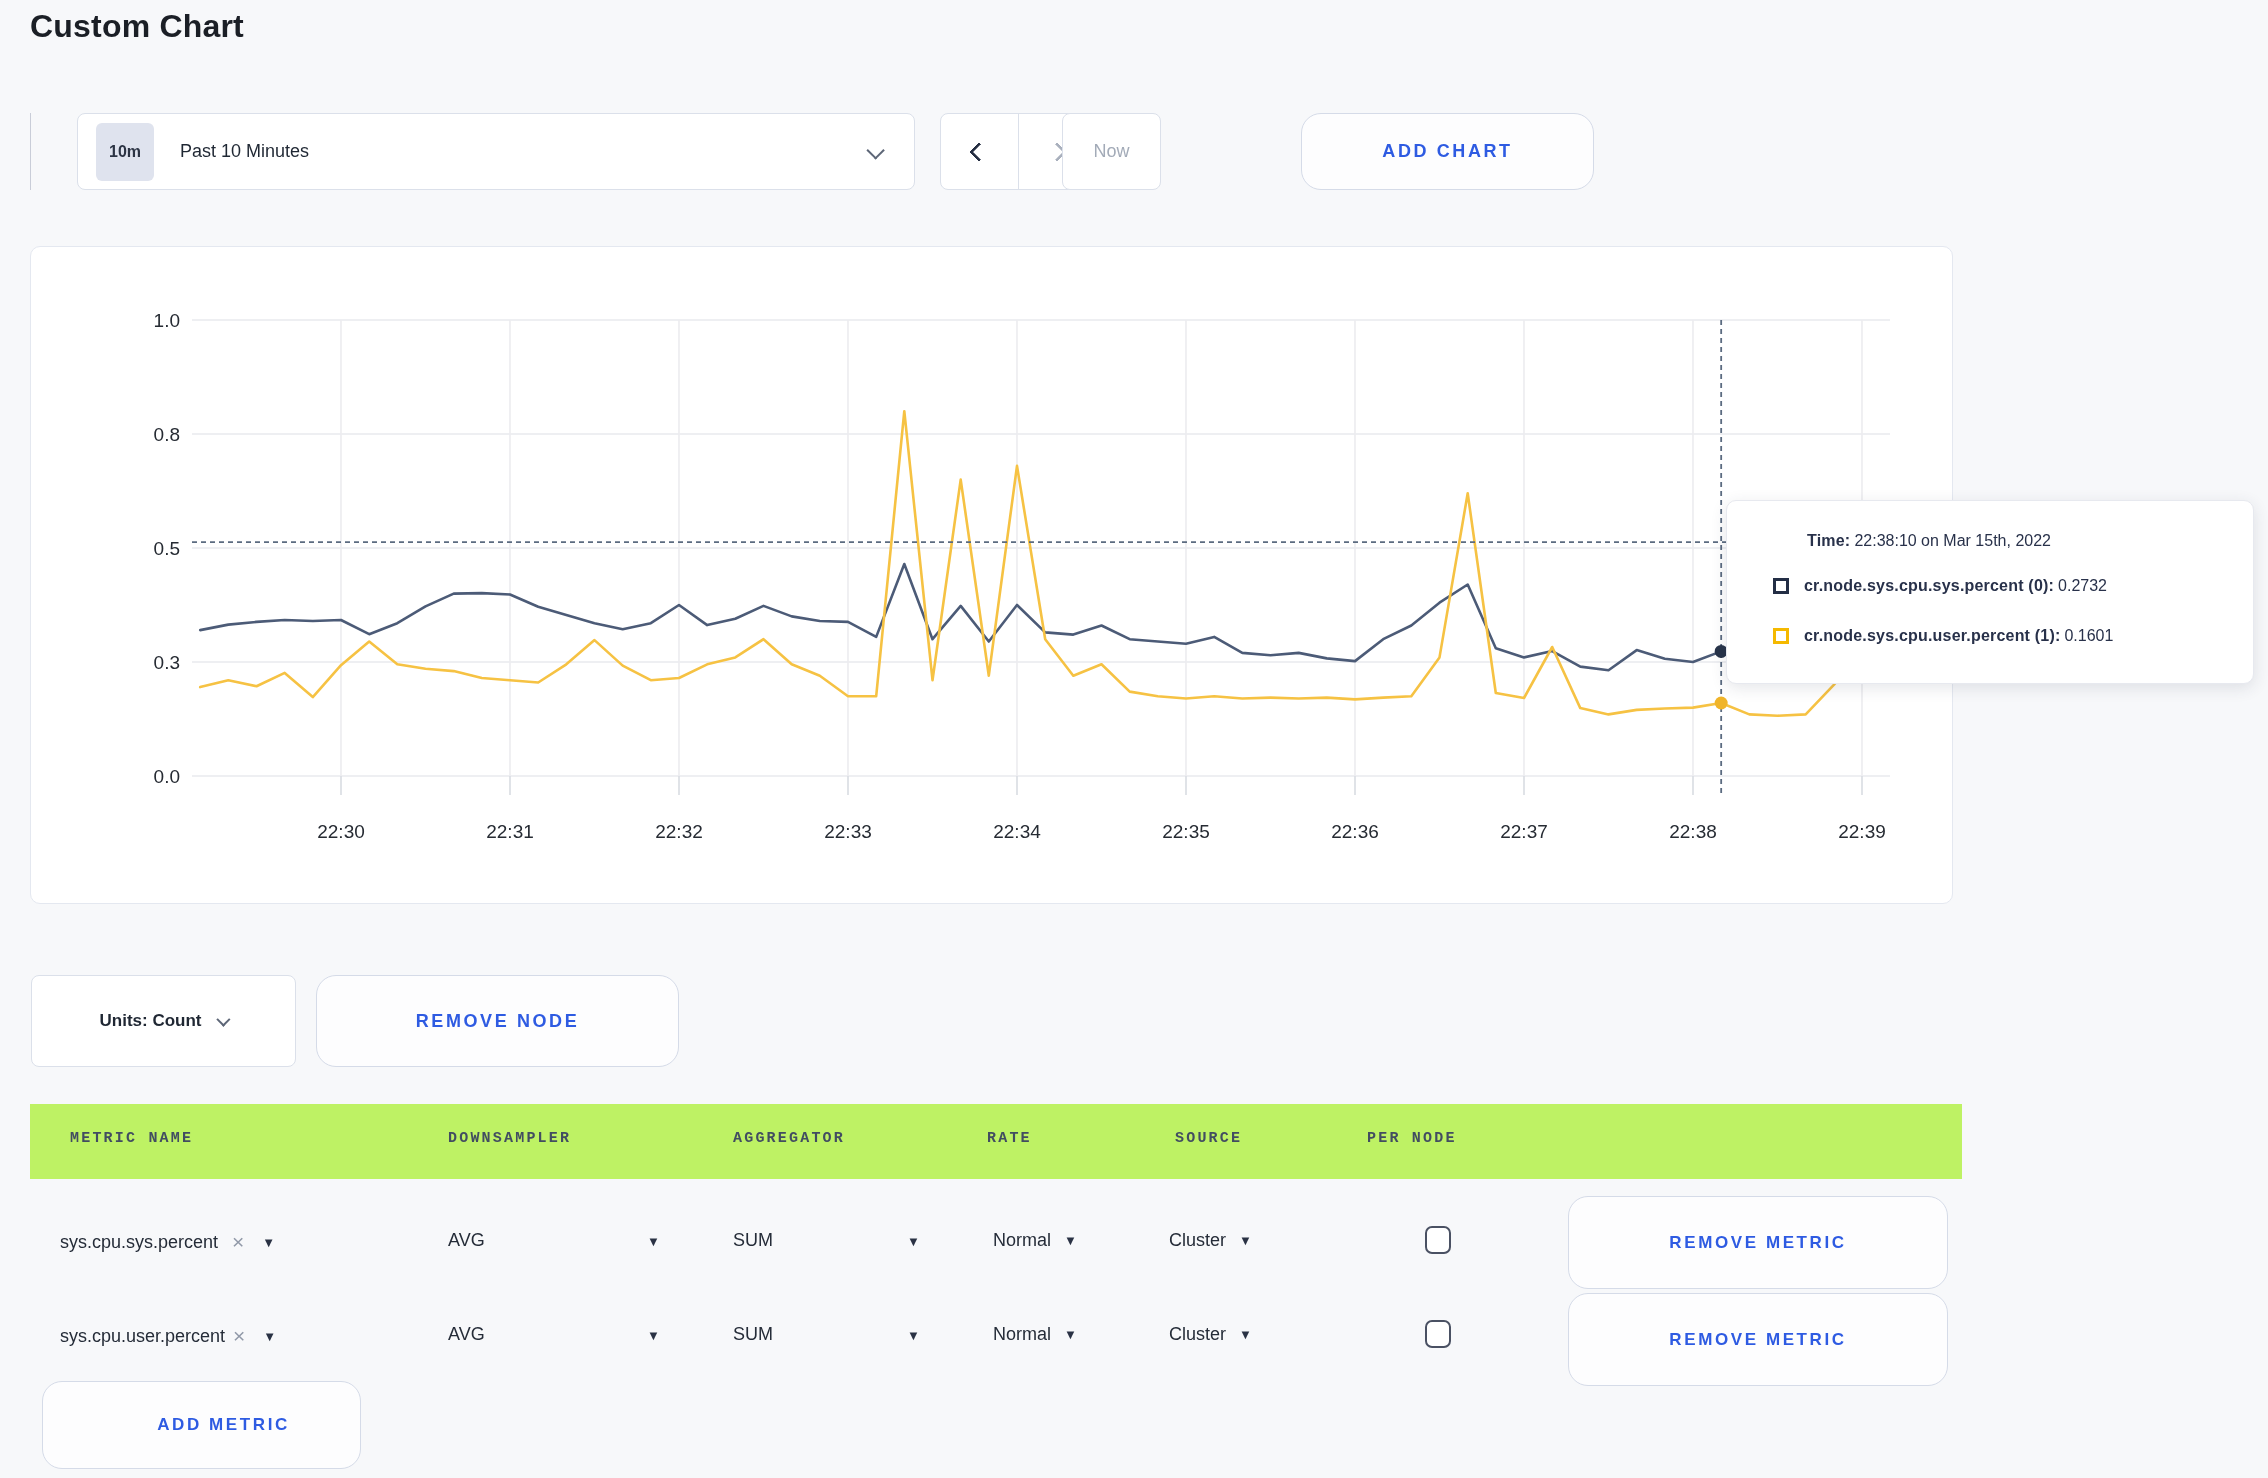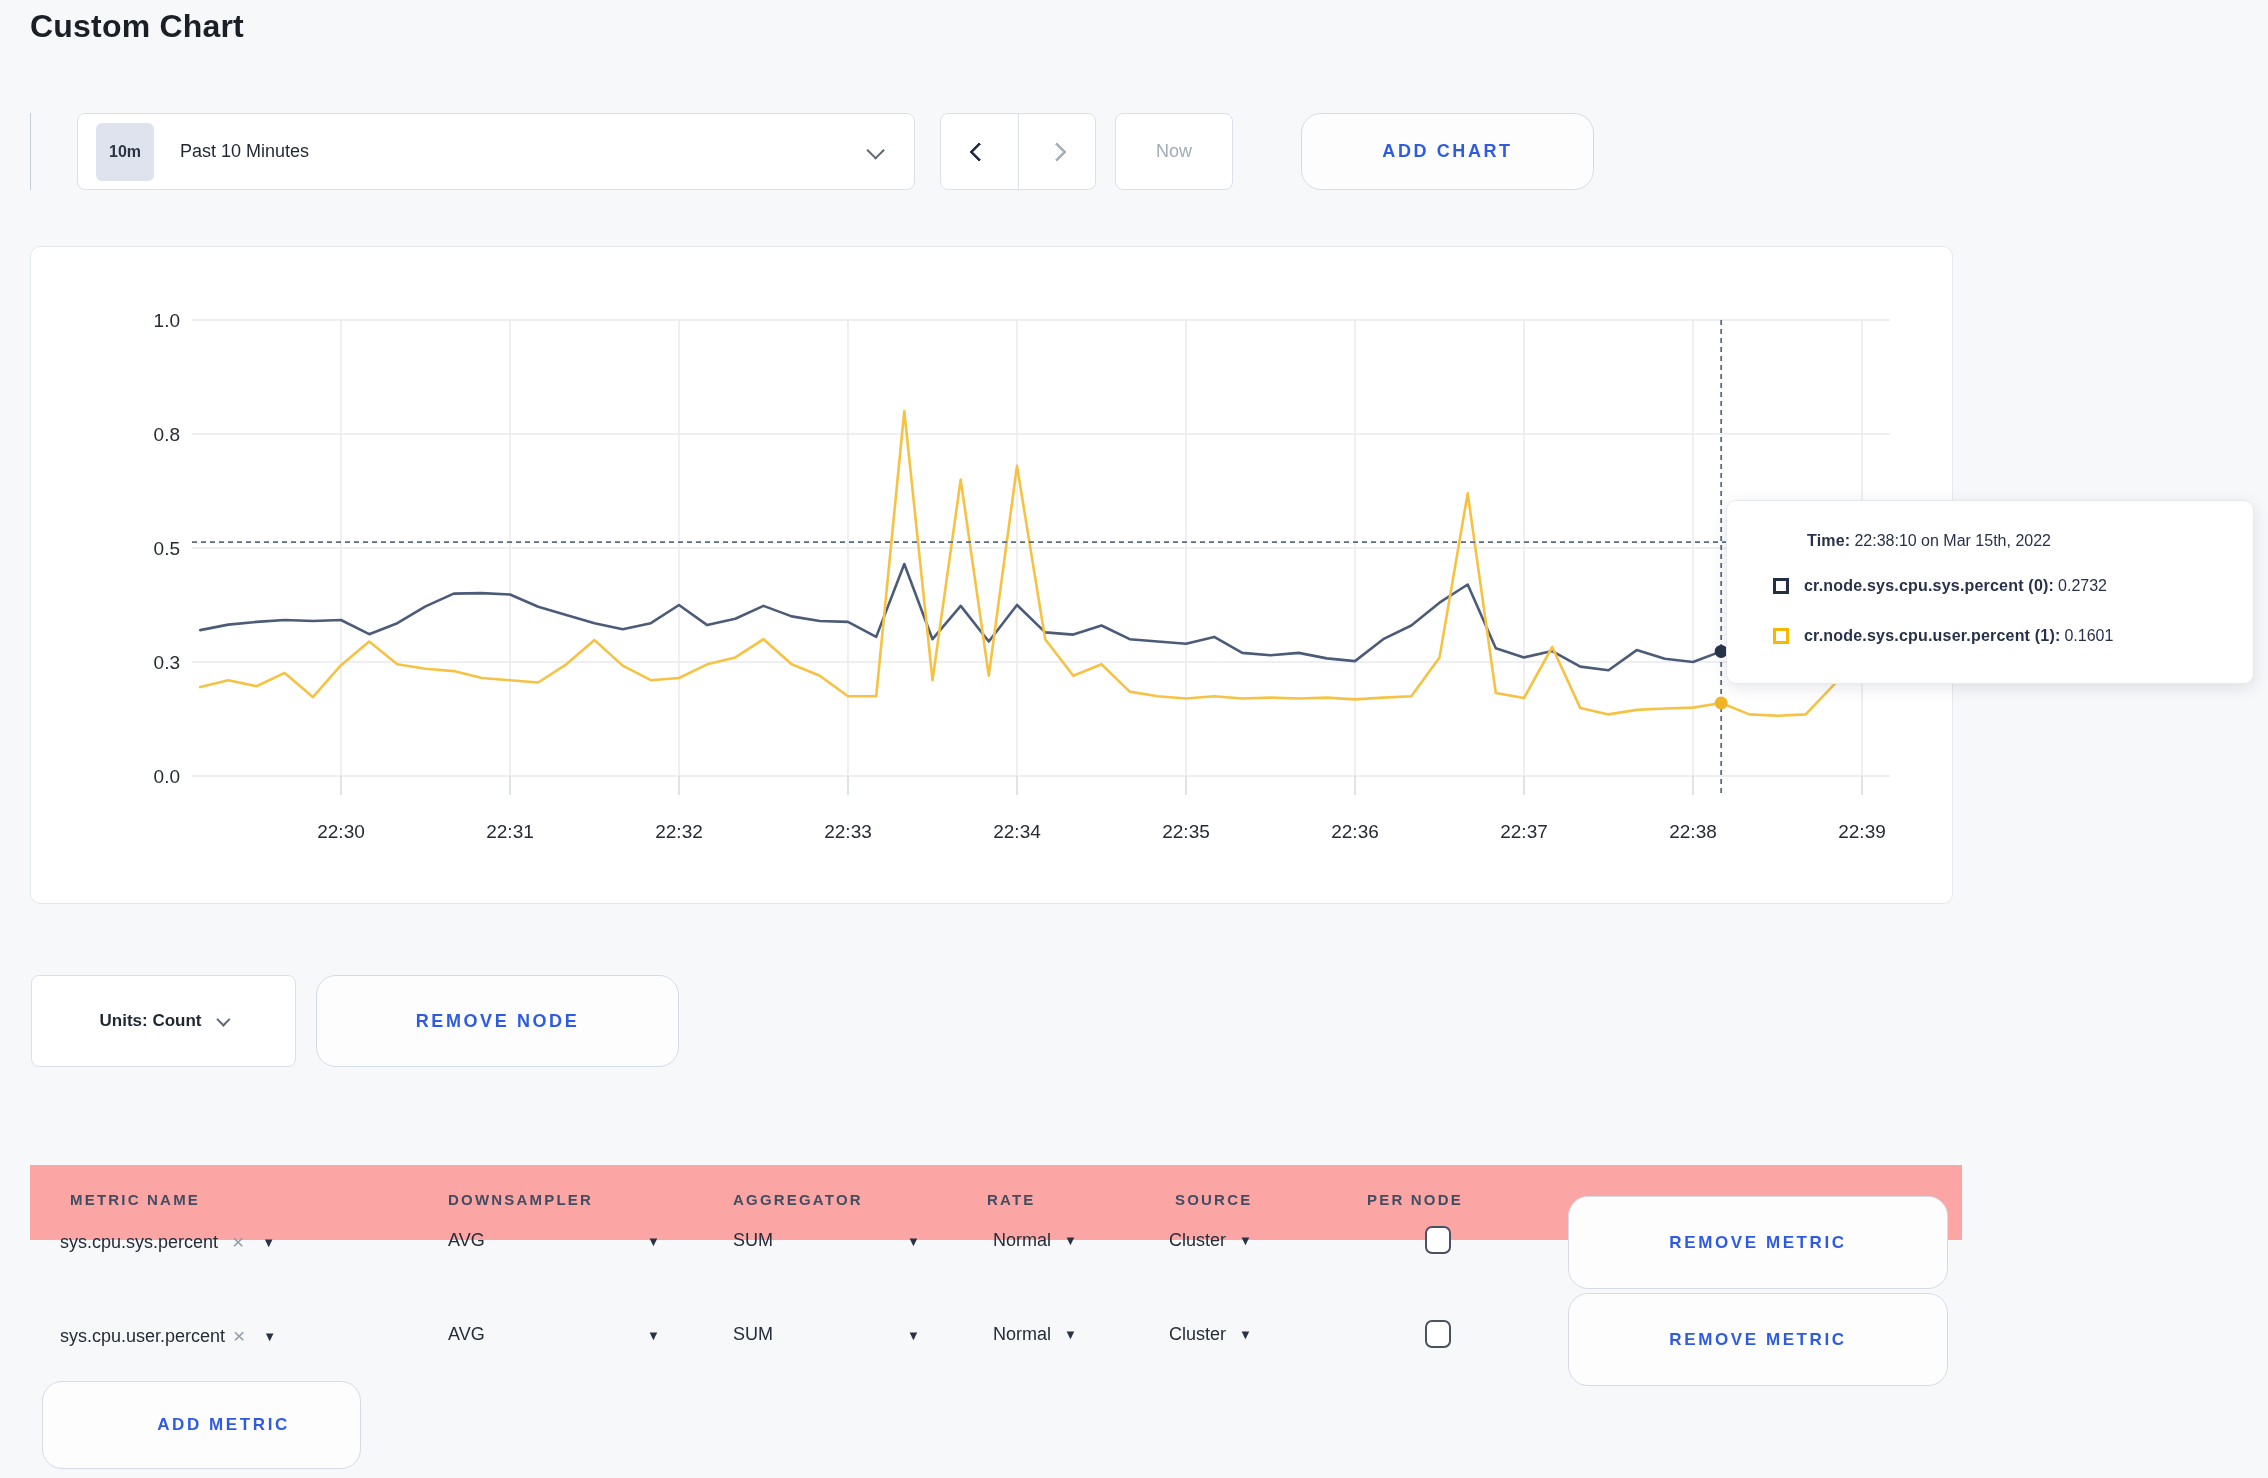--- a/index.html
+++ b/index.html
@@ -24,21 +24,21 @@
   #range-label { margin-left:26px; font-size:18px; color:#1f2733; }
   .chev-down { width:13px; height:13px; border-right:2px solid #5d6677; border-bottom:2px solid #5d6677; transform:rotate(45deg) translateY(-3px); display:inline-block; }
   #time-selector .chev-down { position:absolute; right:34px; top:32px; }
 
   #arrow-group { left:940px; top:113px; width:156px; height:77px; display:flex; }
   .arrow-btn { flex:1; display:flex; align-items:center; justify-content:center; cursor:pointer; }
   .arrow-btn + .arrow-btn { border-left:1px solid #dbe0ea; }
   .chev-left { width:14px; height:14px; border-left:3px solid #252e42; border-bottom:3px solid #252e42; transform:rotate(45deg); border-radius:1px; }
   .chev-right { width:14px; height:14px; border-right:3px solid #a9b0bd; border-top:3px solid #a9b0bd; transform:rotate(45deg); border-radius:1px; }
 
-  #now-button { left:1115px; top:113px; width:118px; height:77px; display:flex; align-items:center; justify-content:center;
+  #now-button { left:1062px; top:113px; width:99px; height:77px; display:flex; align-items:center; justify-content:center;
     font-size:18px; color:#a3abb8; cursor:default; }
 
   .blue-btn { display:flex; align-items:center; justify-content:center;
     font-weight:700; color:#2e5be2; letter-spacing:2.6px; cursor:pointer;
     background:#fdfdfe; border:1px solid #d5dbe8; border-radius:20px; }
   #add-chart-button { left:1301px; top:113px; width:293px; height:77px; font-size:18px; }
 
   
   #chart-card { left:30px; top:246px; width:1923px; height:658px; background:#fff; border:1px solid #e4e8f0; border-radius:10px; }
   #chart-svg { left:0; top:0; width:2268px; height:1478px; pointer-events:none; }
@@ -52,21 +52,21 @@
   .tt-value { margin-left:4px; }
   #tt-time-row { padding-left:34px; height:40px; }
 
   
   #units-button { left:31px; top:975px; width:265px; height:92px; display:flex; align-items:center; justify-content:center; cursor:pointer; }
   #units-button .label { font-size:17px; font-weight:700; color:#1f2733; }
   #units-button .chev-down { width:10px; height:10px; margin-left:16px; transform:rotate(45deg) translateY(-2px); }
   #remove-chart-button { left:316px; top:975px; width:363px; height:92px; font-size:18px; }
 
   
-  #table-header { left:30px; top:1165px; width:1932px; height:75px; background:#fca5a5; }
+  #table-header { left:30px; top:1104px; width:1932px; height:75px; background:#bef264;font-family:Liberation Mono, monospace; }
   .th { position:absolute; top:26px; font-size:15px; font-weight:700; letter-spacing:2.2px; color:#424d61; }
   .cell { position:absolute; font-size:18px; color:#252c38; display:flex; align-items:center; }
   .x-icon { color:#9199a8; font-size:21px; margin-left:14px; cursor:pointer; }
   .caret { color:#2a3244; font-size:13px; cursor:pointer; }
   .checkbox { position:absolute; width:26px; height:28px; border:2px solid #4a5163; border-radius:7px; background:#fff; cursor:pointer; }
   .remove-metric-btn { font-size:17px; width:380px; height:93px; }
   #add-metric-button { left:42px; top:1381px; width:319px; height:88px; font-size:17px;padding-left:44px; }
 </style>
 </head>
 <body>

